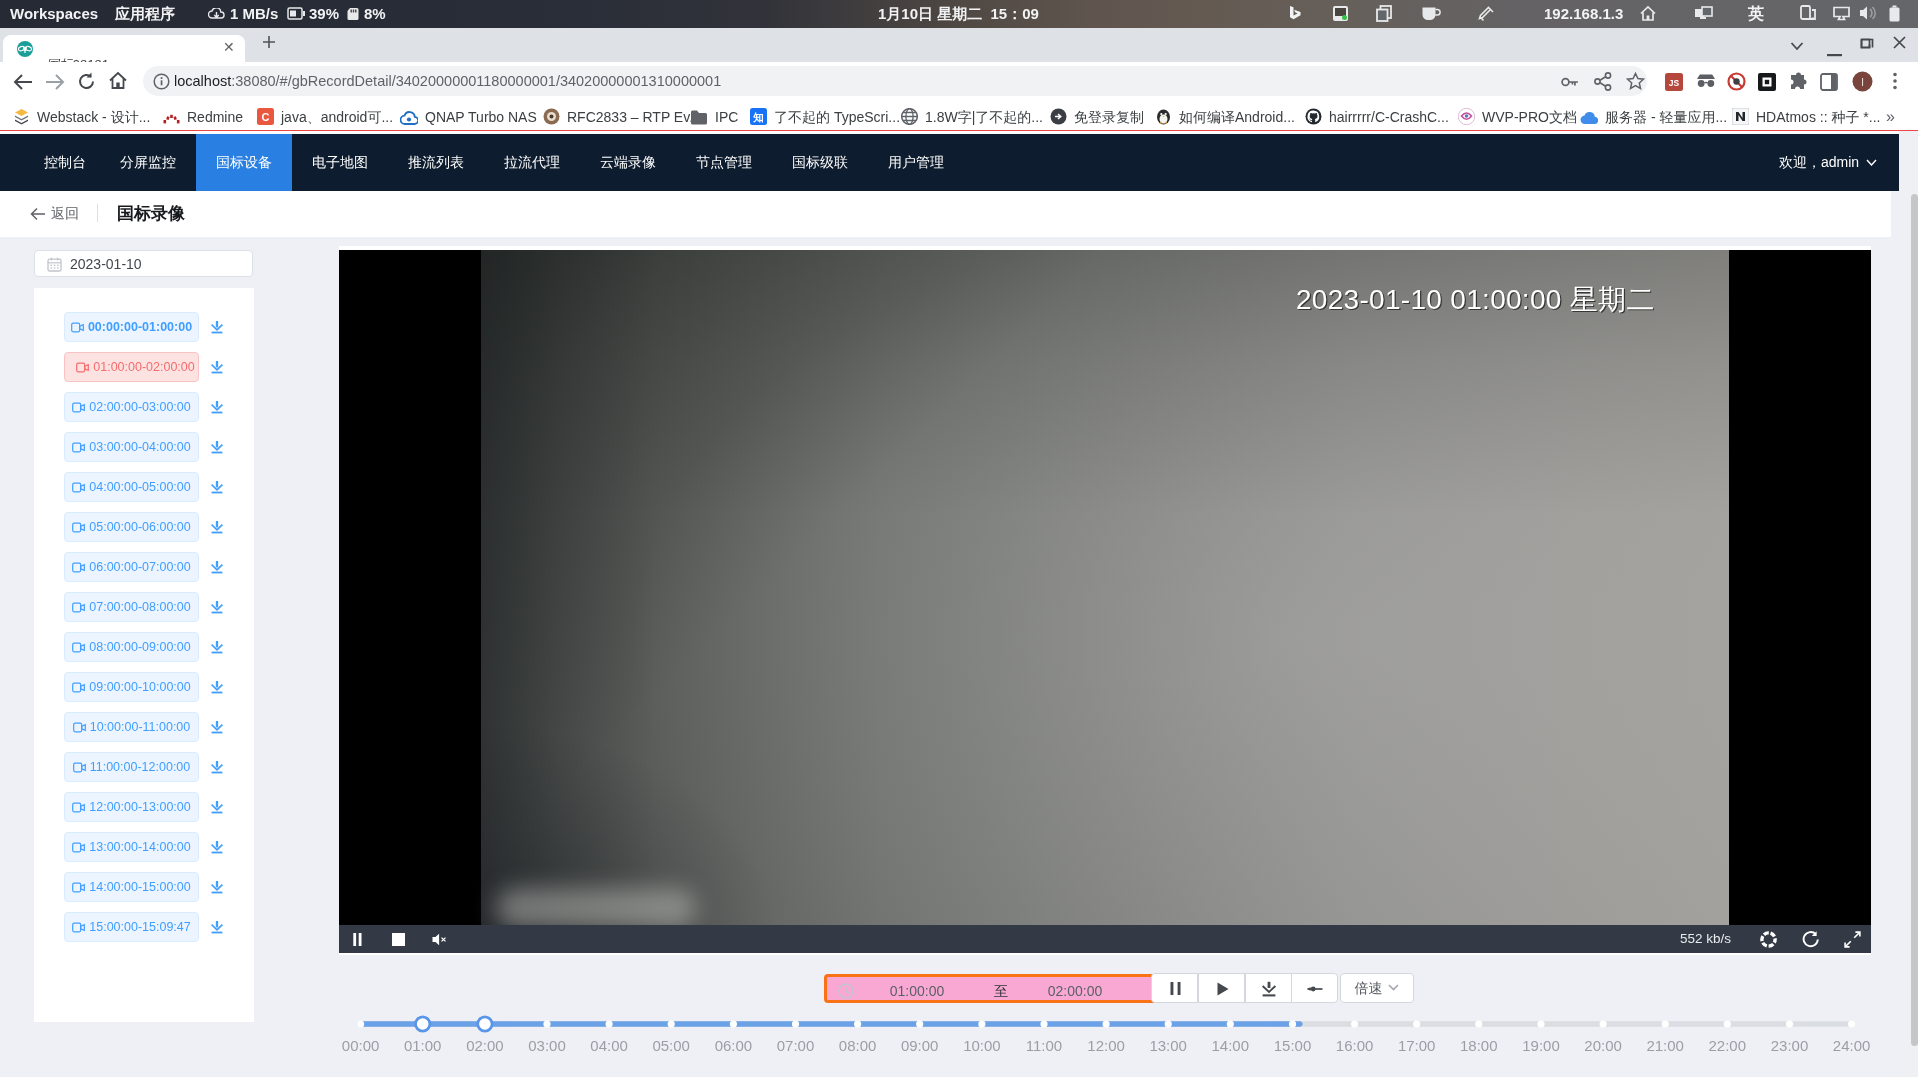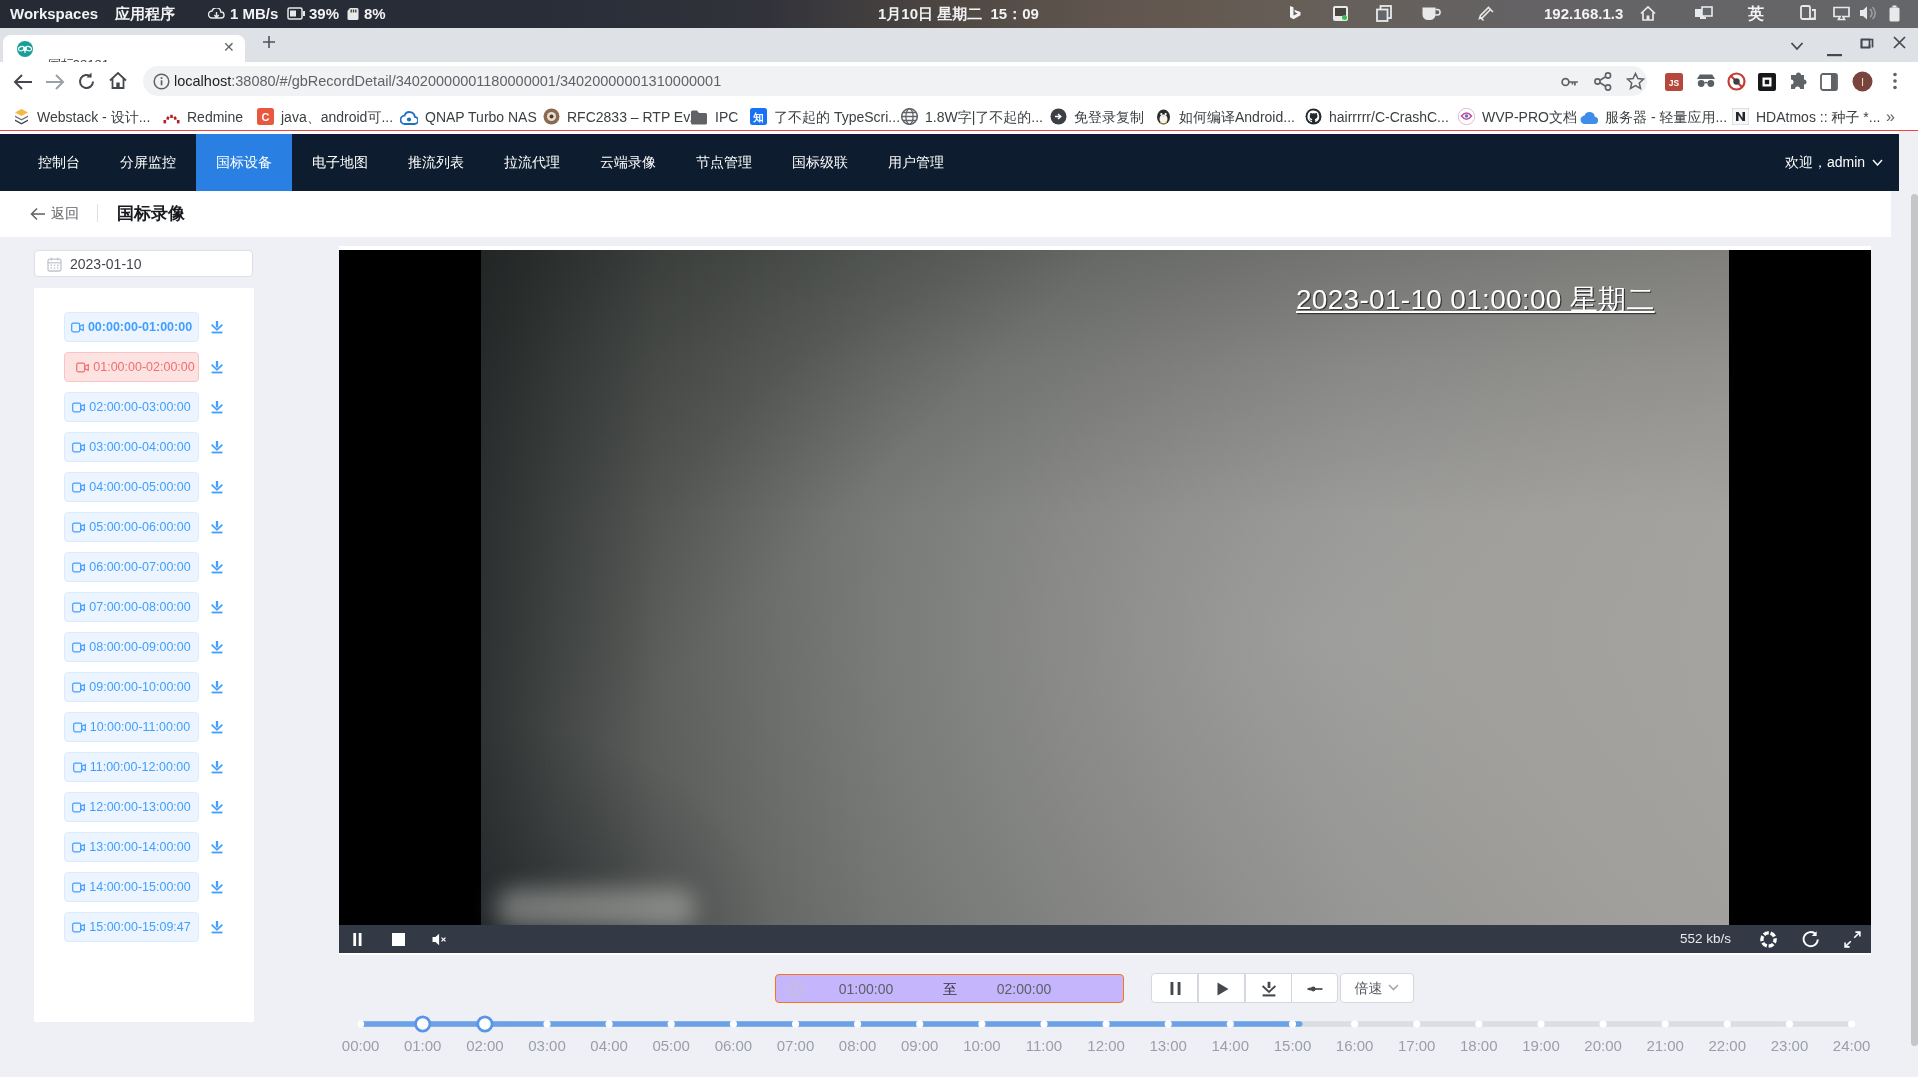--- a/index.html
+++ b/index.html
@@ -42,21 +42,21 @@
    radial-gradient(ellipse 430px 330px at 0% 100%, rgba(24,28,33,0.55), rgba(24,28,33,0) 70%),
    linear-gradient(90deg, rgba(25,30,33,0.5) 0%, rgba(25,30,33,0.22) 6%, rgba(25,30,33,0) 14%),
    linear-gradient(135deg, rgba(18,22,20,0.5) 0%, rgba(18,22,20,0.28) 10%, rgba(18,22,20,0) 32%),
    linear-gradient(90deg, #4a4d4a 0%, #5c5f5c 15%, #707370 32%, #828381 52%, #929290 70%, #9c9b98 88%, #a2a09c 100%);
 }
 #osd { position:absolute; color:#fff; font-size:28px; letter-spacing:0.3px; white-space:nowrap;
   text-shadow:1.2px 1.2px 0 rgba(40,40,40,.85), -1px -1px 0 rgba(120,120,120,.35); }
 #vbar { position:absolute; left:0; bottom:0; width:1532px; height:28px; background:#333a45; }
 #blob { position:absolute; left:157px; top:638px; width:200px; height:40px; background:rgba(205,205,199,0.45); border-radius:20px; filter:blur(11px); }
 
-#timebox { left:775px; top:974px; width:349px; height:29px; background:#c4b5fd; border:1px solid #f97316; border-radius:4px; }
+#timebox { left:824px; top:974px; width:349px; height:29px; background:#f9a8d4; border:3px solid #f97316; border-radius:4px; }
 .cbtn { position:absolute; top:973px; width:47px; height:30px; background:#fff; border:1px solid #d4d7de; }
 #spdbtn { left:1340px; top:973px; width:74px; height:30px; background:#fff; border:1px solid #d4d7de; border-radius:4px;
   font-size:14px; color:#53575e; line-height:28px; text-align:center; }
 
 #tl { left:0; top:0; pointer-events:none; }
 
 #scrolltrack { left:1899px; top:131px; width:19px; height:946px; background:#eef0f4; }
 #scrollthumb { left:1911px; top:194px; width:7px; height:852px; background:#c5c6c8; border-radius:3.5px; }
 </style>
 </head>
@@ -295,31 +295,31 @@
           <path d="M5 13 a4.2 4.2 0 0 1 -0.5-8.4 a5.3 5.3 0 0 1 10.3 1.2 a3.6 3.6 0 0 1 -0.6 7.2 z" fill="#3f8cea"></path>
         </svg></span>服务器 - 轻量应用...</span>
   <span class="bm" style="left:1732px;"><span class="ic"><svg width="17" height="17" viewBox="0 0 17 17">
           <rect width="17" height="17" rx="2" fill="#f5f6f8" stroke="#c9ccd2"></rect>
           <path d="M4 13 V4 h2.5 l4 6 V4 H13 v9 h-2.5 l-4-6 v6 z" fill="#23262b"></path>
         </svg></span>HDAtmos :: 种子 *...</span>
   <span class="bm" style="left:1886px; color:#5f6368; font-size:16px;">»</span>
 </div>
 <div class="abs" style="left:0; top:131px; width:1899px; height:3px; background:#fff;"></div>
 <div id="appnav" class="abs">
-  <span class="navit" style="left:18px; width:82px;">控制台</span>
+  <span class="navit" style="left:24px; width:82px;">控制台</span>
   <span class="navit" style="left:100px; width:96px;">分屏监控</span>
   <span class="navit" style="left:196px; width:96px; background:#2a80e2;">国标设备</span>
   <span class="navit" style="left:292px; width:96px;">电子地图</span>
   <span class="navit" style="left:388px; width:96px;">推流列表</span>
   <span class="navit" style="left:484px; width:96px;">拉流代理</span>
   <span class="navit" style="left:580px; width:96px;">云端录像</span>
   <span class="navit" style="left:676px; width:96px;">节点管理</span>
   <span class="navit" style="left:772px; width:96px;">国标级联</span>
   <span class="navit" style="left:868px; width:96px;">用户管理</span>
-  <span class="navit" style="left:1779px; width:110px; text-align:center;">欢迎，admin <svg width="11" height="7" viewBox="0 0 11 7" style="vertical-align:1px; margin-left:3px;">
+  <span class="navit" style="left:1779px; width:110px; text-align:left;">欢迎，admin <svg width="11" height="7" viewBox="0 0 11 7" style="vertical-align:1px; margin-left:3px;">
         <path d="M1 1 l4.5 5 L10 1" fill="none" stroke="#fff" stroke-width="1.4"></path>
       </svg></span>
 </div>
 <div id="subheader" class="abs">
   <svg width="16" height="14" viewBox="0 0 16 14" style="position:absolute; left:30px; top:16px;">
       <path d="M7 1.5 L1.5 7 L7 12.5 M1.5 7 H15" fill="none" stroke="#606266" stroke-width="1.5"></path>
     </svg>
   <span style="position:absolute; left:51px; top:14px; font-size:14px; color:#606266;">返回</span>
   <span style="position:absolute; left:97px; top:13px; width:1px; height:18px; background:#dcdfe6;"></span>
   <span style="position:absolute; left:117px; top:11px; font-size:17px; font-weight:bold; color:#17191d;">国标录像</span>
@@ -482,21 +482,21 @@
     </svg>15:00:00-15:09:47</div>
 <svg class="dl abs" style="top:920px;" viewBox="0 0 14 14">
     <path d="M7 1 V7.4" stroke="#409eff" stroke-width="2.3" fill="none"></path>
     <path d="M1.6 4.6 L7 9.9 L12.4 4.6" fill="none" stroke="#409eff" stroke-width="1.6"></path>
     <path d="M1.6 12.5 H12.4" stroke="#409eff" stroke-width="1.8" fill="none"></path>
   </svg>
 <div id="playerwrap" class="abs"></div>
 <div id="player" class="abs">
   <div id="video"></div>
   <div id="blob"></div>
-  <div id="osd" style="left:957px; top:31px;text-decoration:underline;">2023-01-10 01:00:00 星期二</div>
+  <div id="osd" style="left:957px; top:31px;">2023-01-10 01:00:00 星期二</div>
   <div id="vbar">
     <svg width="9" height="13" viewBox="0 0 9 13" style="position:absolute; left:14px; top:8px;">
         <rect x="0.3" width="2.8" height="13" fill="#fff"></rect>
         <rect x="5.7" width="2.8" height="13" fill="#fff"></rect>
       </svg>
     <svg width="13" height="13" viewBox="0 0 13 13" style="position:absolute; left:53px; top:8px;">
         <rect width="13" height="13" fill="#fff"></rect>
       </svg>
     <svg width="15" height="13" viewBox="0 0 15 13" style="position:absolute; left:93px; top:8px;">
         <path d="M0.5 4 h3 l3.6-3.2 v11.4 L3.5 9 h-3 z" fill="#fff"></path>

